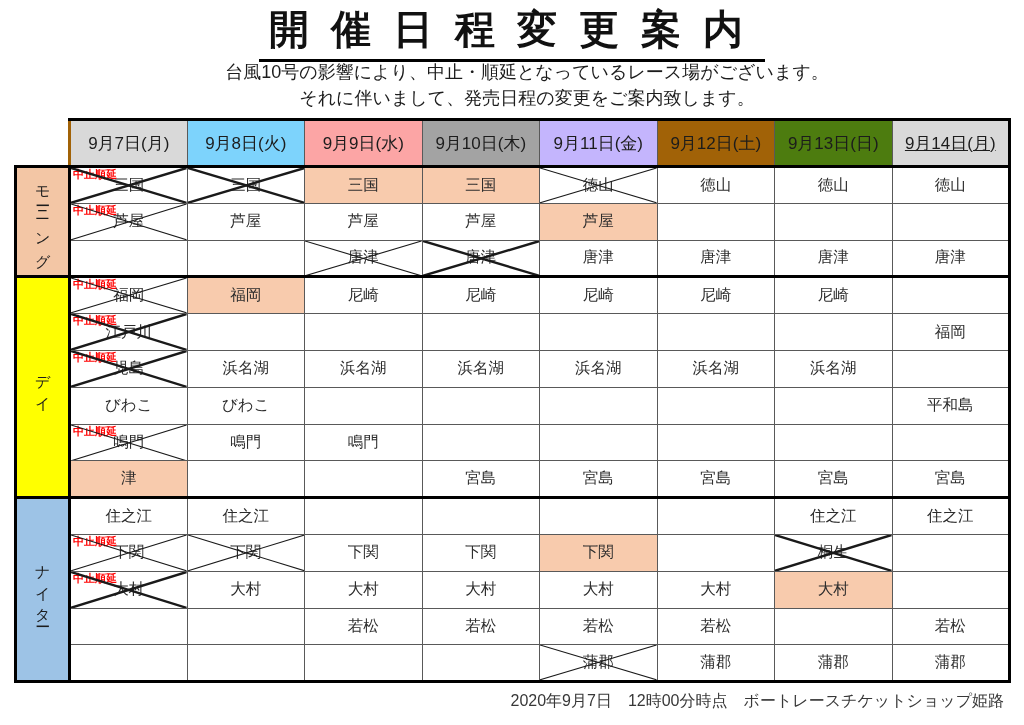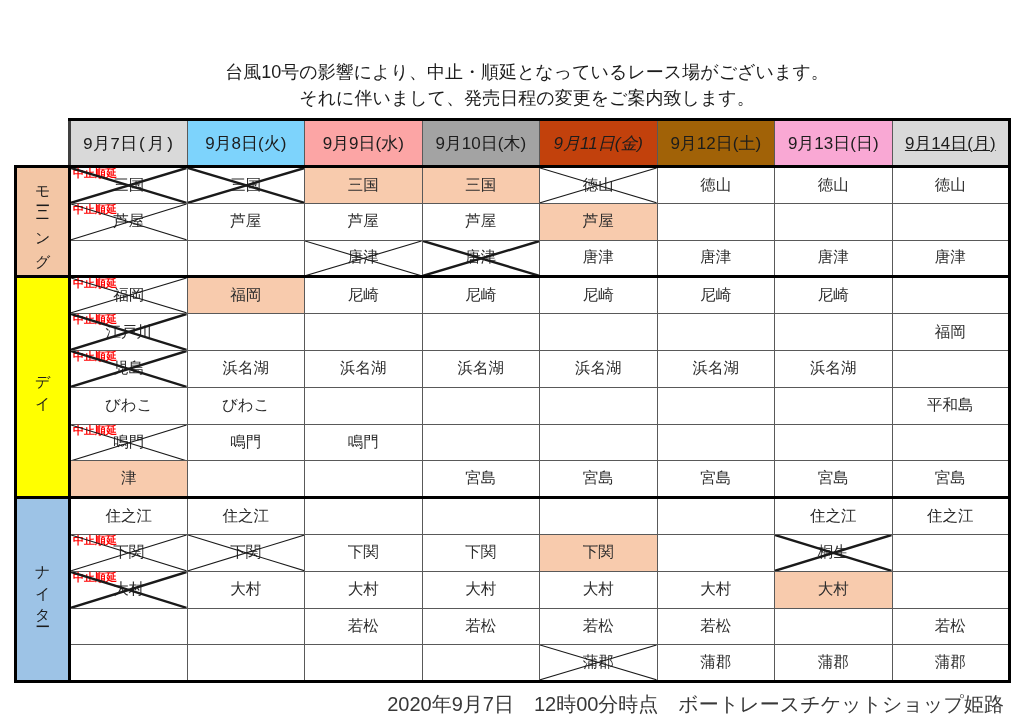--- a/index.html
+++ b/index.html
@@ -22,43 +22,46 @@
   table.schedule{
     position:absolute;left:14px;top:118px;width:994px;
     border-collapse:collapse;table-layout:fixed;
   }
   td{
     border:1px solid #595959;text-align:center;vertical-align:middle;
     padding:0;font-size:15.5px;position:relative;overflow:visible;color:#2d2d2d;
   }
   tr.hdr{height:47px;}
   tr.hdr td{font-size:17px;border-top:3px solid #000;border-bottom:3px solid #000;color:#1c1c1c;}
-  td.first-date{border-left:3px solid #404040;font-family:Liberation Mono, monospace;}
+  td.first-date{border-left:3px solid #a16207;}
   td.last{border-right:3px solid #000;}
   td.corner{border:none !important;background:#fff !important;}
   tr.datarow{height:36.8px;}
   tr.g-top td{border-top:3px solid #000;}
   tr.t-last td{border-bottom:3px solid #000;}
   td.lbl{border:3px solid #000;font-size:15px;color:#1c1c1c;}
   .vtext{
     display:inline-block;writing-mode:vertical-rl;text-orientation:mixed;
     letter-spacing:4px;line-height:1.1;
   }
   .venue{position:relative;z-index:2;}
   .notice{
     position:absolute;top:0;left:2px;z-index:3;
     font-size:11px;font-weight:bold;line-height:13px;white-space:nowrap;
   }
   svg.cross{position:absolute;left:0;top:0;width:100%;height:100%;z-index:4;pointer-events:none;}
-  .footer{position:absolute;top:691px;right:20px;font-size:20px;color:#383838;white-space:nowrap;}
+  .footer{position:absolute;top:691px;right:20px;font-size:16px;color:#383838;white-space:nowrap;}
 </style>
 </head>
 <body>
 
 <div class="page">
+  <div class="title-wrap">
+    <span class="title-text">開催日程変更案内</span>
+  </div>
   <div class="sub sub1">台風10号の影響により、中止・順延となっているレース場がございます。</div>
   <div class="sub sub2">それに伴いまして、発売日程の変更をご案内致します。</div>
 
   <table class="schedule">
     <colgroup>
       <col style="width:54px">
       <col style="width:117.5px">
         <col style="width:117.5px">
         <col style="width:117.5px">
         <col style="width:117.5px">
@@ -67,23 +70,23 @@
         <col style="width:117.5px">
         <col style="width:117.5px">
     </colgroup>
     <tbody id="tbl-body">
         <tr class="hdr">
           <td class="corner"></td>
           <td class="first-date" style="background: rgb(217, 217, 217);">9月7日(月)</td>
           <td class="" style="background: #7dd3fc;">9月8日(火)</td>
           <td class="" style="background: #fca5a5;">9月9日(水)</td>
           <td class="" style="background: #a3a3a3;">9月10日(木)</td>
-          <td class="" style="background: #c2410c; font-style: italic;">9月11日(金)</td>
+          <td class="" style="background: #c4b5fd;">9月11日(金)</td>
           <td class="" style="background: #a16207;">9月12日(土)</td>
-          <td class="" style="background: #f9a8d4;">9月13日(日)</td>
+          <td class="" style="background: #4d7c0f;">9月13日(日)</td>
           <td class=" last" style="background: rgb(217, 217, 217); text-decoration: underline;">9月14日(月)</td>
         </tr>
         <tr class="datarow g-top">
           <td class="lbl" rowspan="3" style="background: rgb(243, 198, 165);"><span class="vtext">モーニング</span></td>
           <td class="cell first-date"><span class="venue">三国</span><span class="notice" style="color: rgb(255, 0, 0);">中止順延</span><svg class="cross" viewBox="0 0 100 100" preserveAspectRatio="none">
               <line x1="0" y1="0" x2="100" y2="100" stroke="#1a1a1a" stroke-width="2.4" vector-effect="non-scaling-stroke"></line>
               <line x1="0" y1="100" x2="100" y2="0" stroke="#1a1a1a" stroke-width="2.4" vector-effect="non-scaling-stroke"></line>
             </svg></td>
           <td class="cell"><span class="venue">三国</span><svg class="cross" viewBox="0 0 100 100" preserveAspectRatio="none">
               <line x1="0" y1="0" x2="100" y2="100" stroke="#1a1a1a" stroke-width="2.4" vector-effect="non-scaling-stroke"></line>

